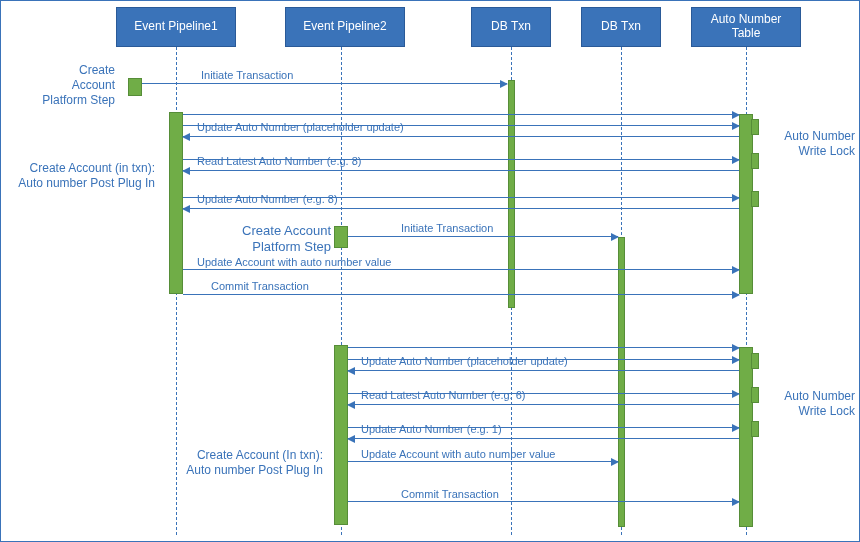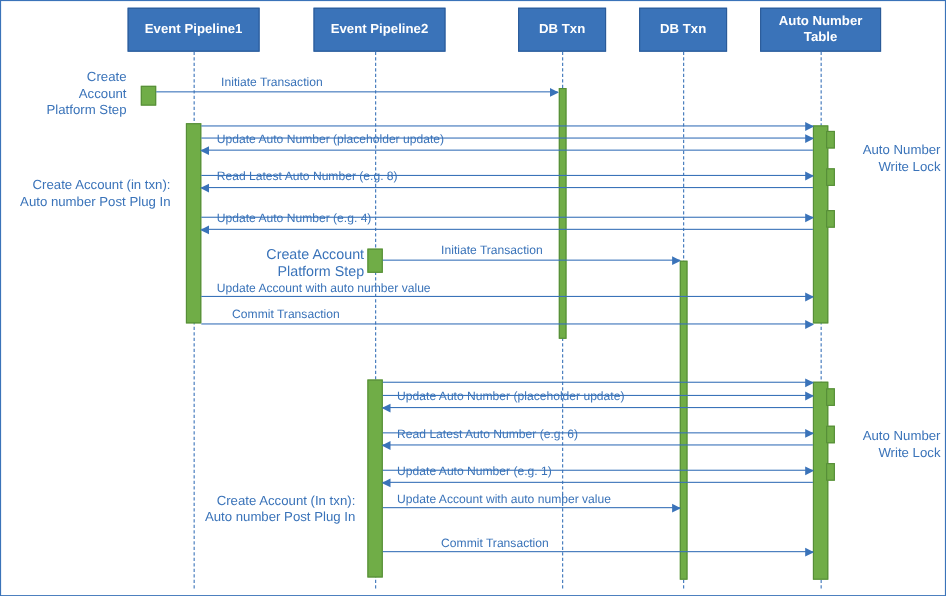--- a/index.html
+++ b/index.html
@@ -19,21 +19,21 @@
   }
 
   
   .phead {
     position: absolute;
     top: 6px;
     height: 40px;
     background: #3a73b9;
     color: #fff;
     font-size: 12px;
-    font-weight: 700;
+    font-weight: 400;
     display: flex;
     align-items: center;
     justify-content: center;
     text-align: center;
     border: 1px solid #2a5a98;
     box-sizing: border-box;
     line-height: 1.15;
     padding: 2px 4px;
   }
 
@@ -145,21 +145,21 @@
   <div class="arrow right" style="left:182px; top:124px; width:556px;"></div>
   <div class="arrow left" style="left:182px; top:135px; width:556px;"></div>
   <div class="msg" style="left:196px; top:121px;">Update Auto Number (placeholder update)</div>
 
   <div class="arrow right" style="left:182px; top:158px; width:556px;"></div>
   <div class="arrow left" style="left:182px; top:169px; width:556px;"></div>
   <div class="msg" style="left:196px; top:155px;">Read Latest Auto Number (e.g. 8)</div>
 
   <div class="arrow right" style="left:182px; top:196px; width:556px;"></div>
   <div class="arrow left" style="left:182px; top:207px; width:556px;"></div>
-  <div class="msg" style="left:196px; top:193px;">Update Auto Number (e.g. 4)</div>
+  <div class="msg" style="left:196px; top:193px;">Update Auto Number (e.g. 8)</div>
 
   <div class="arrow right" style="left:347px; top:235px; width:270px;"></div>
   <div class="msg" style="left:400px; top:222px;">Initiate Transaction</div>
 
   <div class="arrow right" style="left:182px; top:268px; width:556px;"></div>
   <div class="msg" style="left:196px; top:256px;">Update Account with auto number value</div>
 
   <div class="arrow right" style="left:182px; top:293px; width:556px;"></div>
   <div class="msg" style="left:210px; top:280px;">Commit Transaction</div>
 

